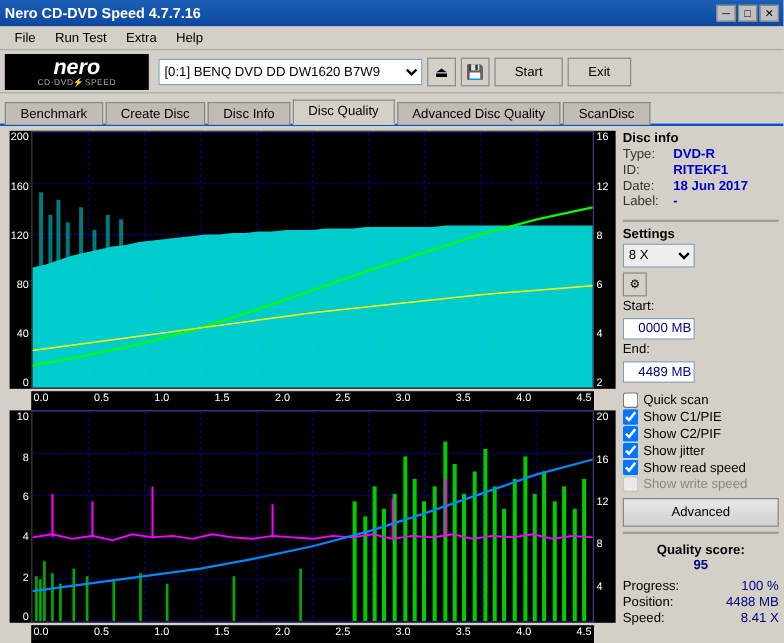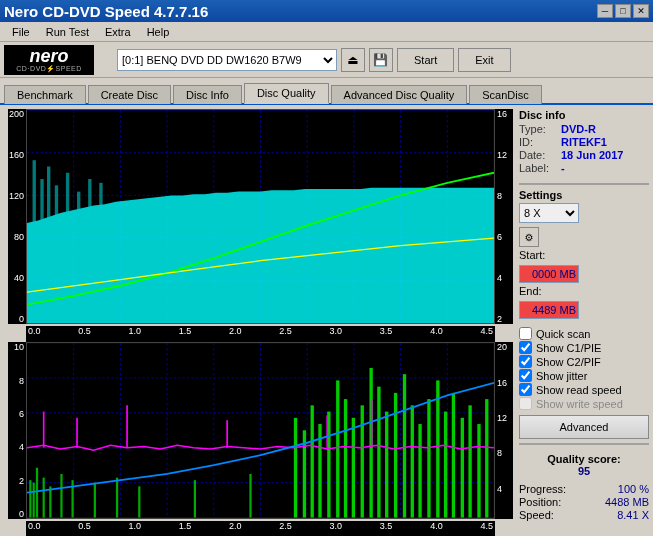--- a/index.html
+++ b/index.html
@@ -8,43 +8,43 @@
     
     .title-bar {
       background: linear-gradient(to bottom, #1a5fb4, #0d47a1);
       color: white;
       height: 22px;
       display: flex;
       align-items: center;
       padding: 0 4px;
       justify-content: space-between;
     }
-    .title-bar-text { font-size: 15px; font-weight: bold; }
+    .title-bar-text { font-size: 12px; font-weight: bold; }
     .title-bar-buttons { display: flex; gap: 2px; }
     .title-btn {
       width: 16px; height: 14px; background: #c0c0c0; border: 1px solid #888;
       display: flex; align-items: center; justify-content: center; font-size: 9px; cursor: pointer;
       color: black;
     }
     
     
     .menu-bar {
       background: #d4d0c8; height: 20px; display: flex; align-items: center;
       padding: 0 4px; border-bottom: 1px solid #a0a0a0;
     }
     .menu-item { padding: 2px 8px; font-size: 11px; cursor: pointer; }
     
     
     .toolbar {
       background: #d4d0c8; height: 36px; display: flex; align-items: center;
       padding: 2px 4px; gap: 4px; border-bottom: 1px solid #a0a0a0;
     }
     .nero-logo {
-      width: 90px; height: 30px; background: black; display: flex; align-items: center;
-      justify-content: center; margin-right: 19px;
+      width: 120px; height: 30px; background: black; display: flex; align-items: center;
+      justify-content: center; margin-right: 4px;
     }
     .drive-select {
       height: 22px; width: 220px; font-size: 11px;
       border: 1px solid #7f9db9; background: white;
     }
     .toolbar-btn-icon {
       width: 24px; height: 24px; background: #d4d0c8; border: 1px solid #888;
       display: flex; align-items: center; justify-content: center; cursor: pointer; font-size: 14px;
     }
     .start-btn {
@@ -81,21 +81,21 @@
     .section-title { font-weight: bold; margin-bottom: 2px; font-size: 11px; }
     .info-row { display: flex; gap: 4px; margin-bottom: 1px; }
     .info-label { color: #333; min-width: 38px; }
     .info-value { color: #0000cc; font-weight: bold; }
     
     .settings-section { margin-bottom: 4px; }
     .settings-row { display: flex; gap: 4px; margin-bottom: 2px; flex-direction: column; }
     .speed-select { width: 60px; height: 20px; font-size: 11px; border: 1px solid #7f9db9; }
     
     .mb-field {
-      width: 60px; height: 18px; border: 1px solid #7f9db9; background: #ef4444;
+      width: 60px; height: 18px; border: 1px solid #7f9db9; background: #ffffff;
       font-size: 11px; text-align: right; padding-right: 2px; color: #000080;
     }
     
     .checkbox-row { display: flex; align-items: center; gap: 4px; margin-bottom: 1px; }
     .checkbox-row input[type="checkbox"] { width: 13px; height: 13px; }
     .checkbox-label { font-size: 11px; }
     
     .advanced-btn {
       width: 100%; height: 24px; background: linear-gradient(to bottom, #e8e8e8, #d0d0d0);
       border: 1px solid #888; font-size: 11px; cursor: pointer; margin-top: 2px;

